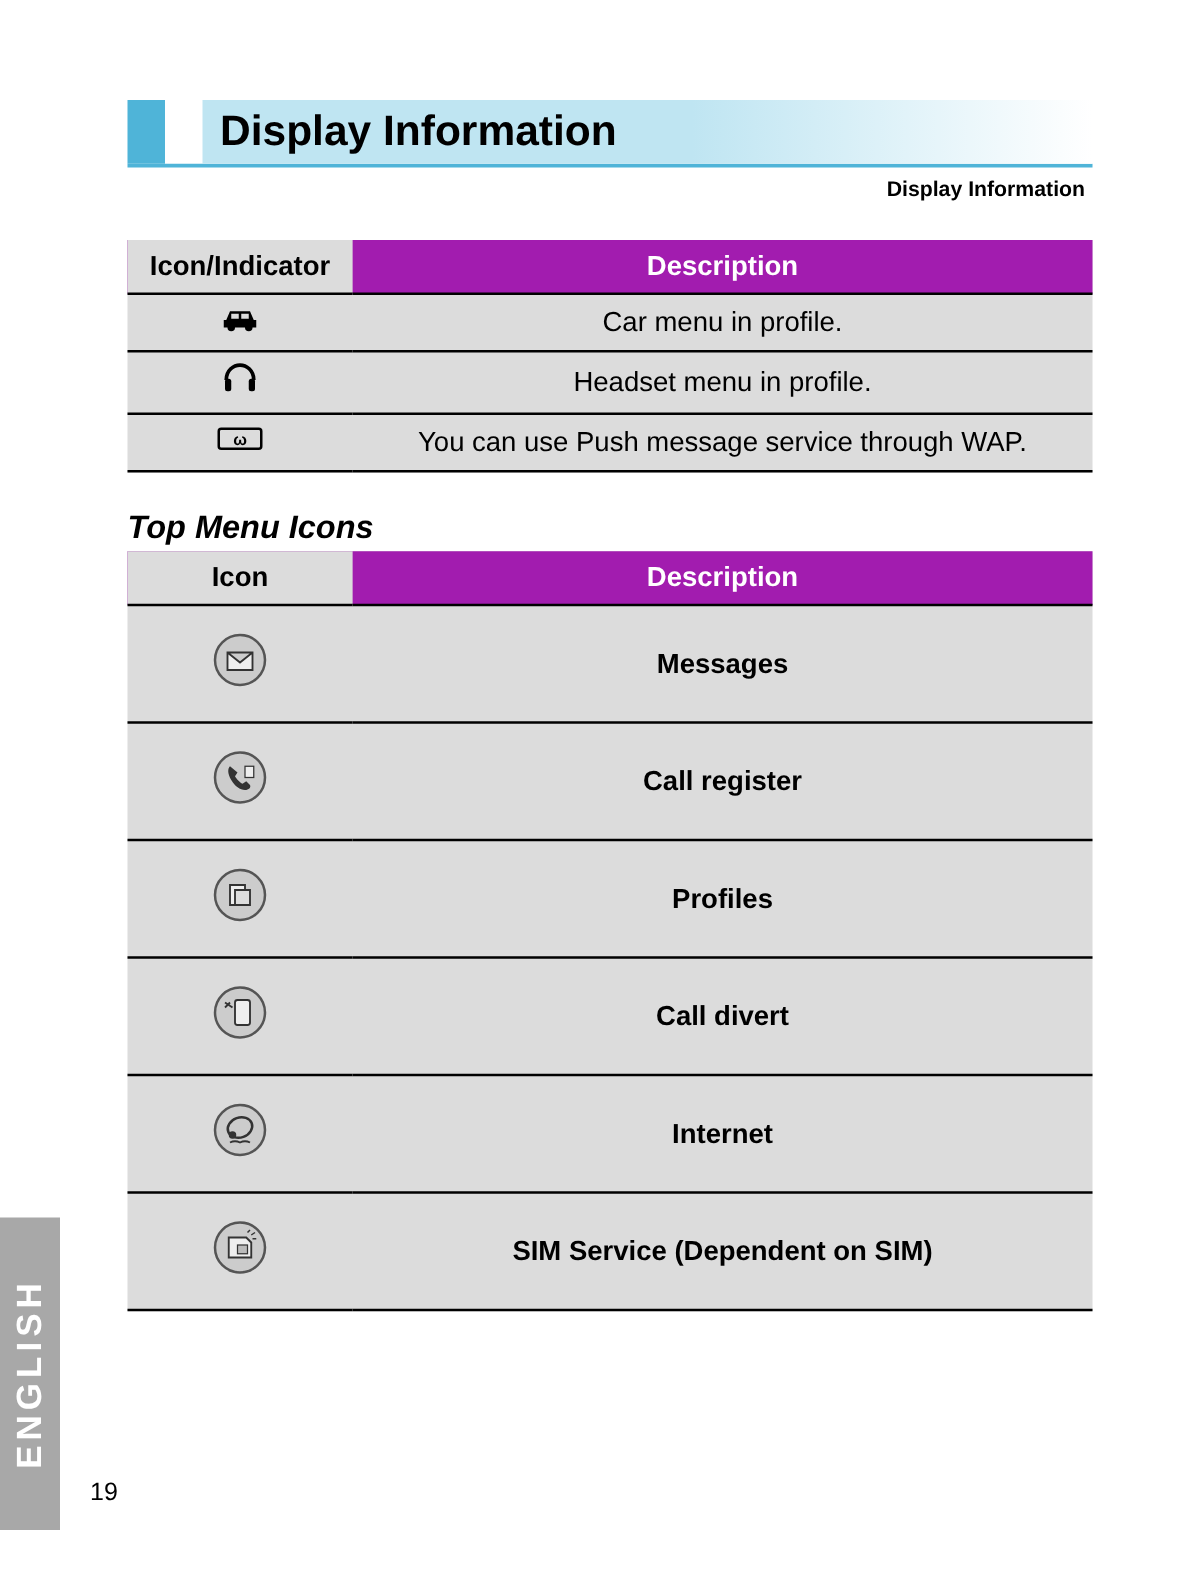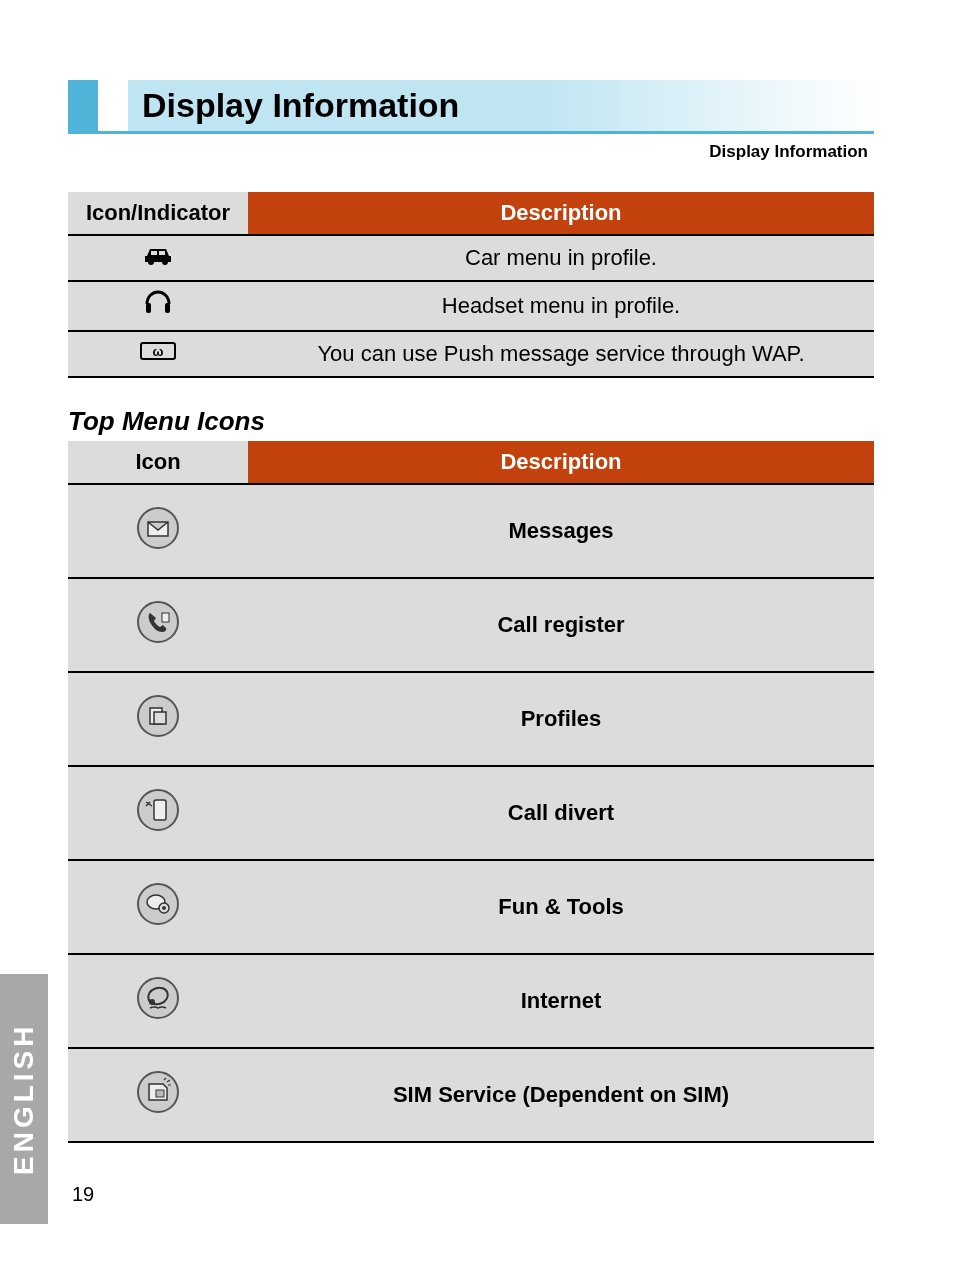--- a/index.html
+++ b/index.html
@@ -6,21 +6,21 @@
   body {
     margin: 0;
     padding: 0;
     font-family: Arial, Helvetica, sans-serif;
     background: #fff;
     width: 954px;
     height: 1264px;
     position: relative;
   }
   .page {
-    padding: 80px 80px 0 68px;
+    padding: 80px 80px 0 102px;
     position: relative;
   }
   .title-bar {
     display: flex;
     align-items: stretch;
     border-bottom: 3px solid #4fb4d8;
     margin-bottom: 8px;
   }
   .title-block {
     width: 30px;
@@ -52,21 +52,21 @@
     text-align: center;
     padding: 8px 14px;
     border-bottom: 2px solid #000;
     font-size: 22px;
     vertical-align: middle;
   }
   th {
     font-weight: bold;
   }
   thead tr {
-    background: #c2410c;
+    background: #a21caf;
   }
   thead th.icon-col {
     background: #dcdcdc;
     width: 180px;
     text-align: center;
   }
   thead th.desc-col {
     color: #fff;
   }
   tbody td.icon-cell {
@@ -229,33 +229,20 @@
               </svg>
           </span>
         </td>
         <td class="desc-cell bold">Call divert</td>
       </tr>
       <tr>
         <td class="icon-cell">
           <span class="ico">
             <svg width="44" height="44" viewBox="0 0 44 44">
                 <circle cx="22" cy="22" r="20" fill="#ccc" stroke="#555" stroke-width="2"></circle>
-                <ellipse cx="20" cy="20" rx="9" ry="7" fill="#eee" stroke="#333" stroke-width="1.5"></ellipse>
-                <circle cx="28" cy="26" r="5" fill="#ddd" stroke="#333" stroke-width="1.5"></circle>
-                <circle cx="28" cy="26" r="2" fill="#333"></circle>
-              </svg>
-          </span>
-        </td>
-        <td class="desc-cell bold">Fun &amp; Tools</td>
-      </tr>
-      <tr>
-        <td class="icon-cell">
-          <span class="ico">
-            <svg width="44" height="44" viewBox="0 0 44 44">
-                <circle cx="22" cy="22" r="20" fill="#ccc" stroke="#555" stroke-width="2"></circle>
                 <ellipse cx="22" cy="20" rx="10" ry="8" fill="none" stroke="#333" stroke-width="2" transform="rotate(-20 22 20)"></ellipse>
                 <circle cx="16" cy="26" r="3" fill="#333"></circle>
                 <path d="M14 32 Q18 30 22 32 Q26 30 30 32" fill="none" stroke="#333" stroke-width="1.5"></path>
               </svg>
           </span>
         </td>
         <td class="desc-cell bold">Internet</td>
       </tr>
       <tr>
         <td class="icon-cell">

